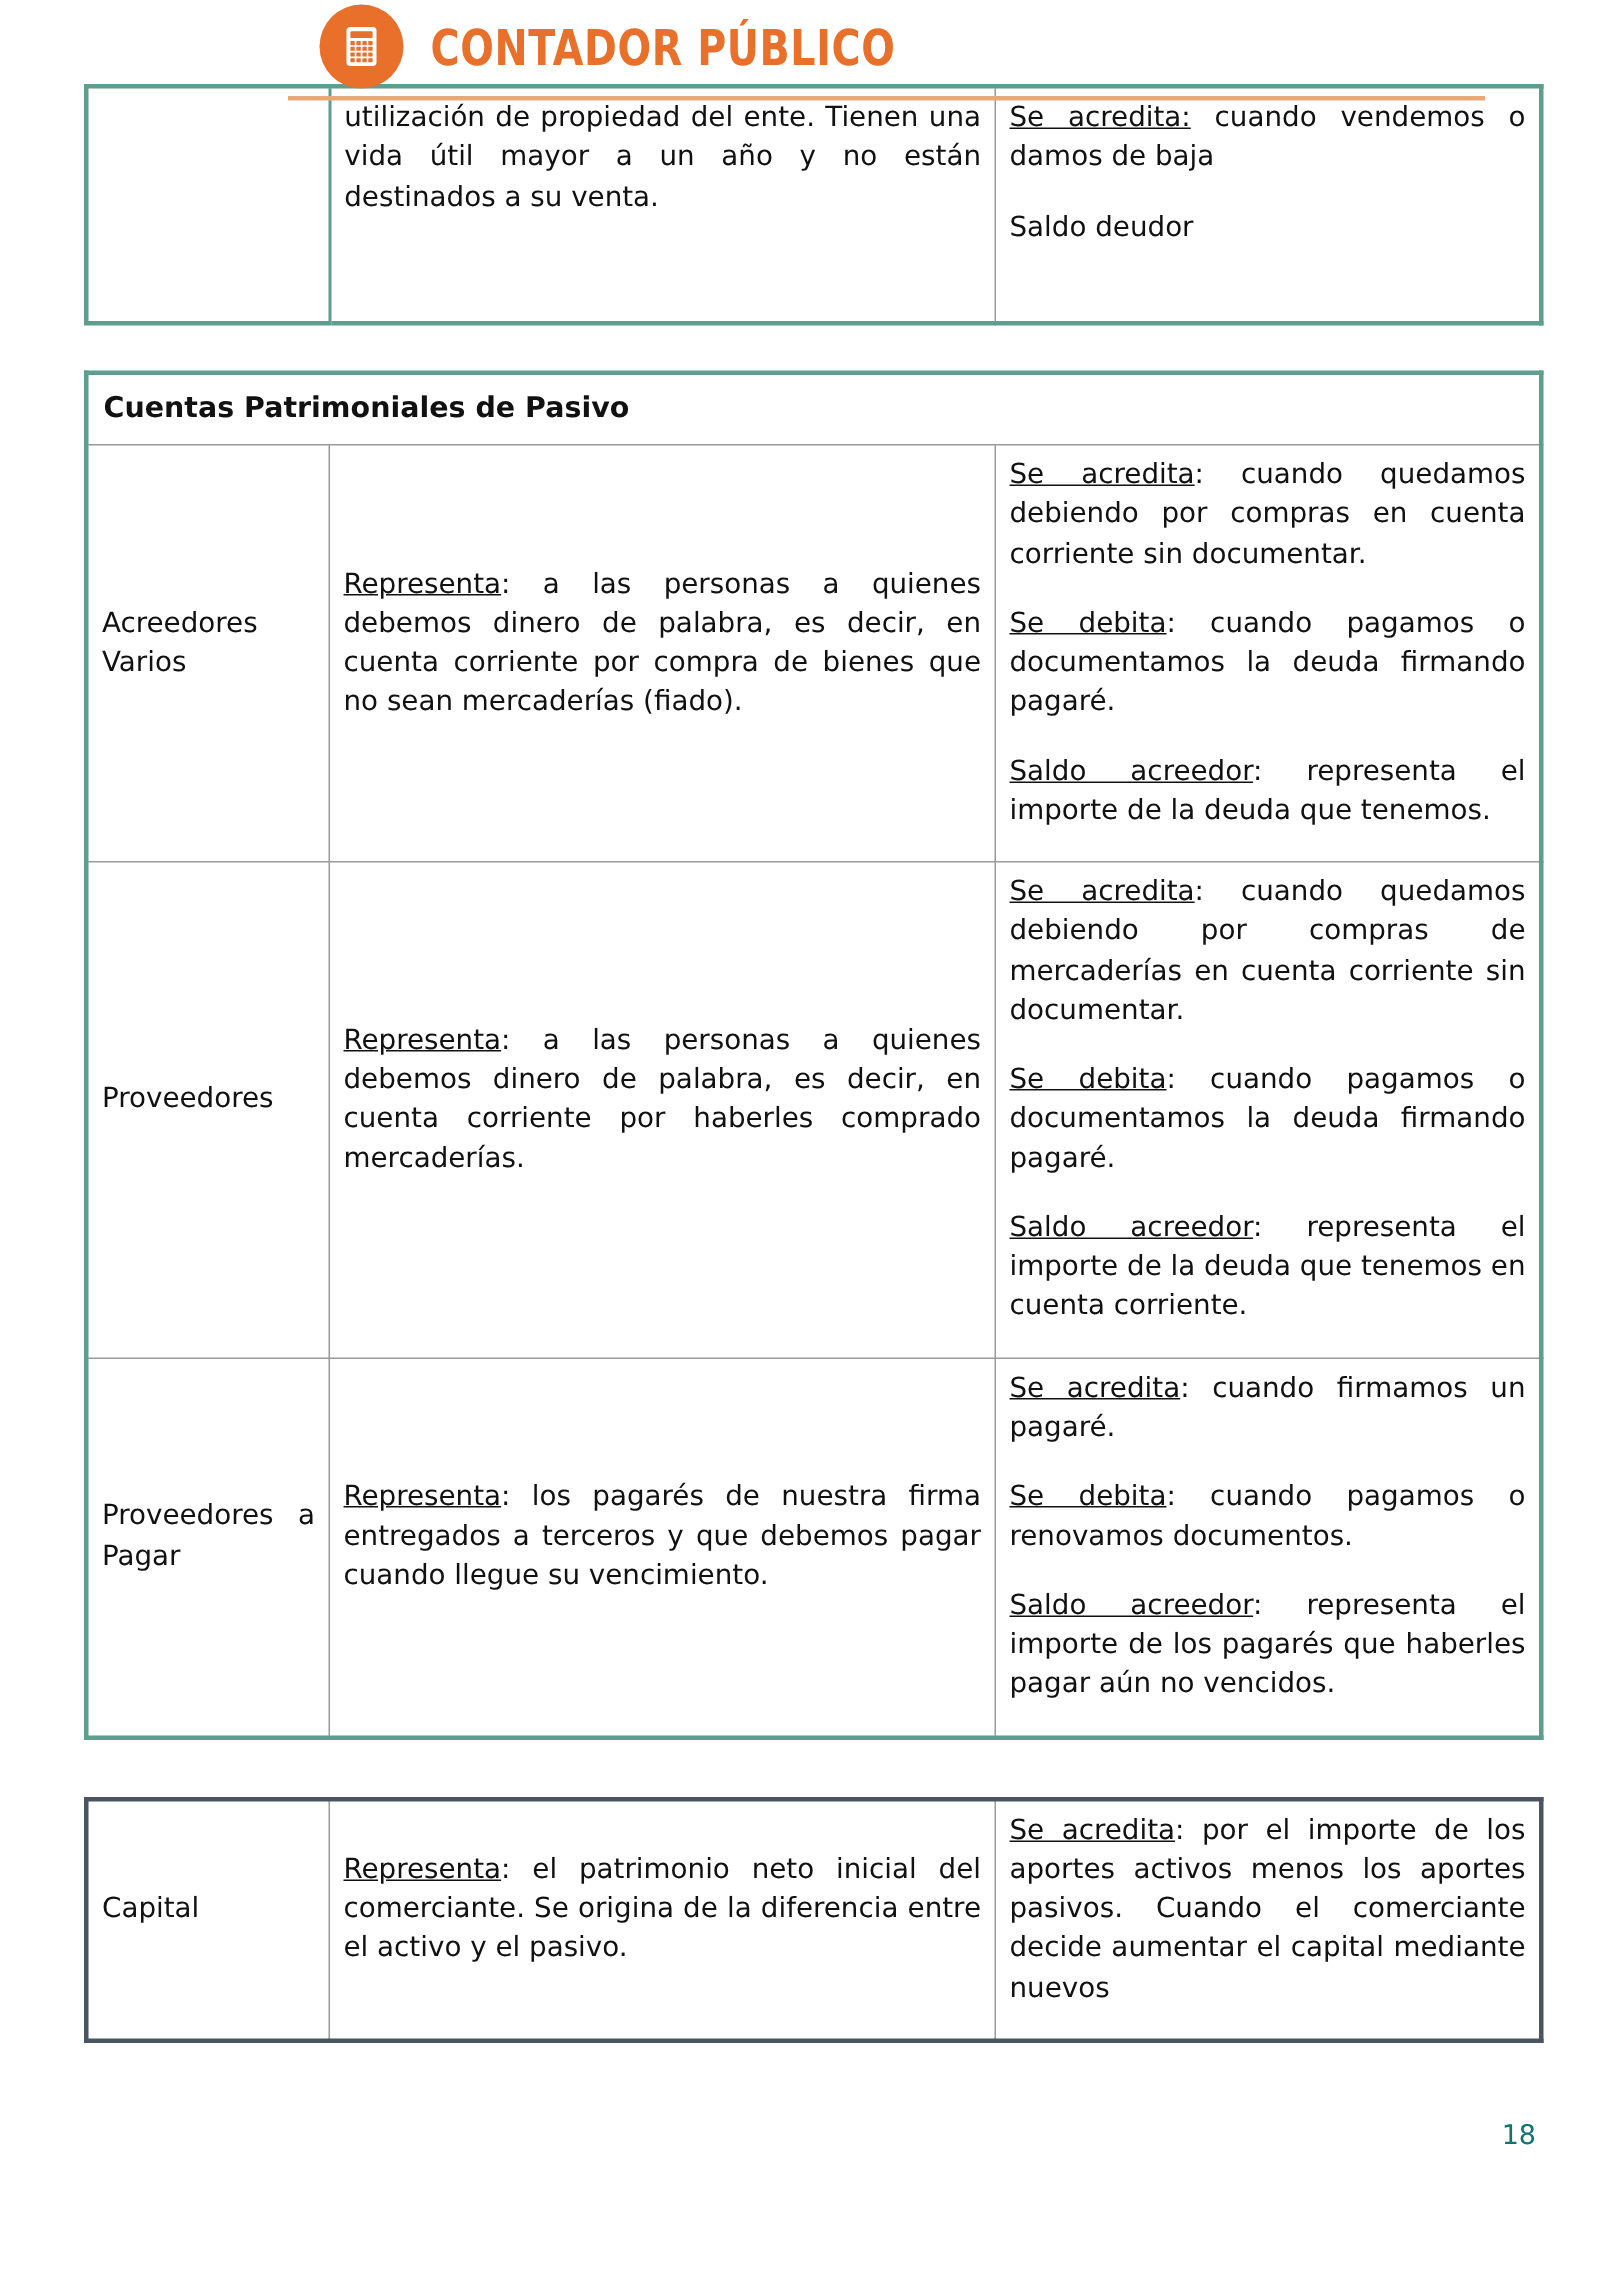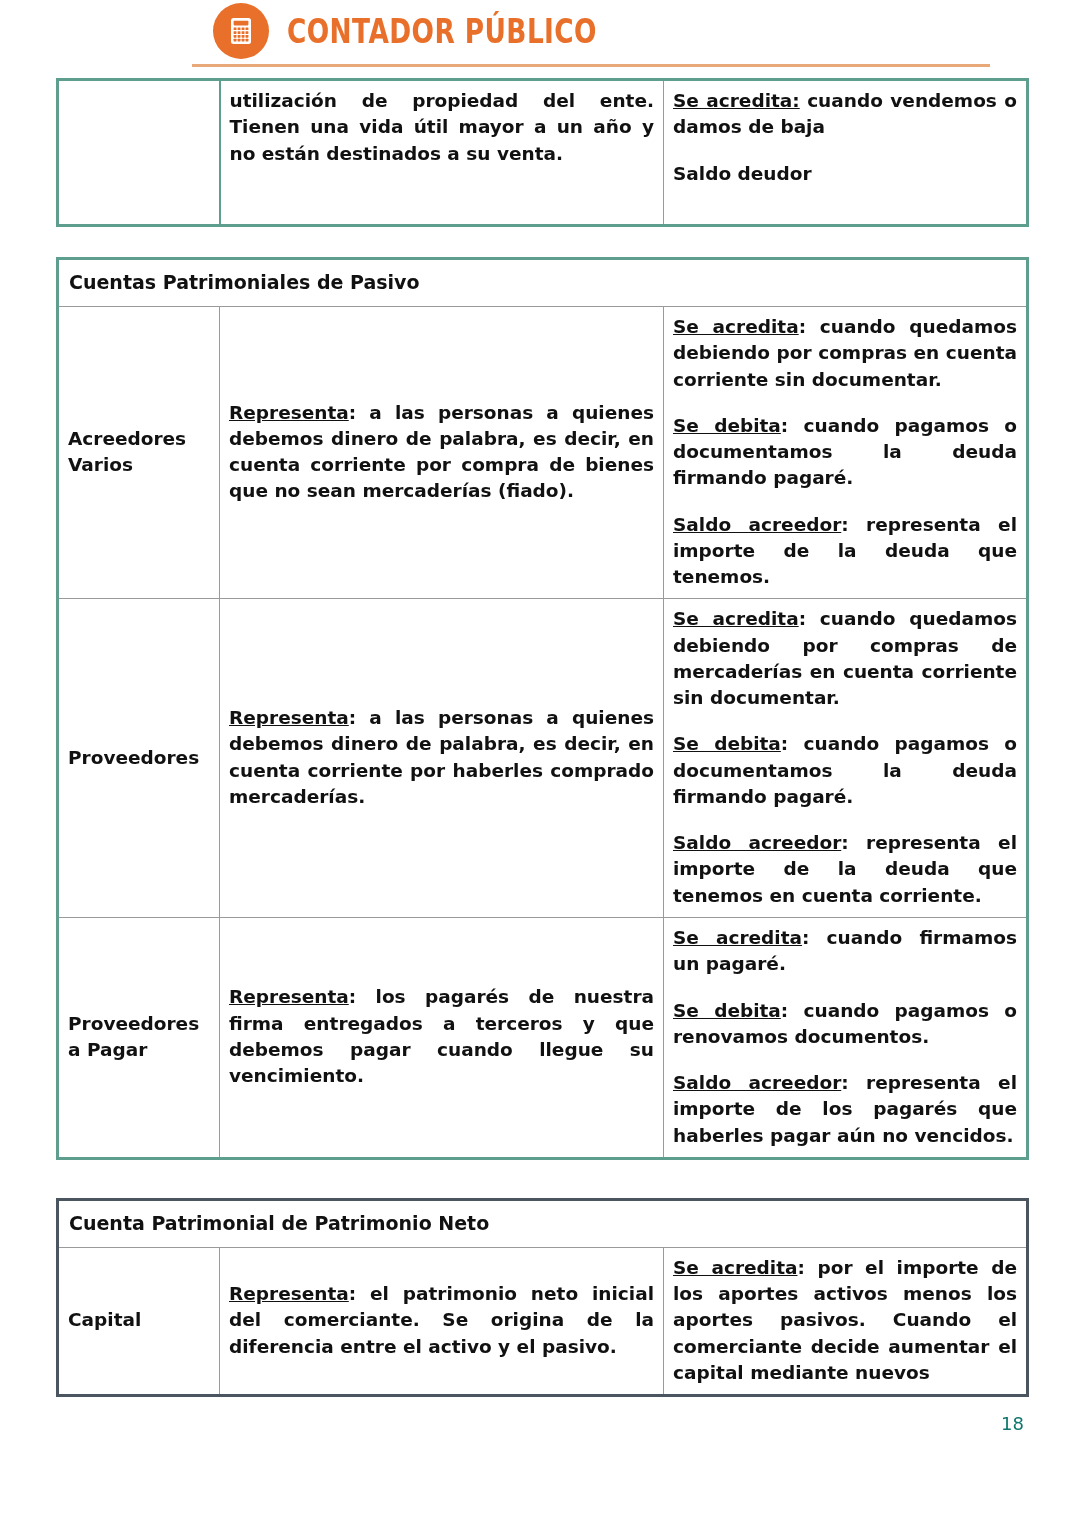--- a/index.html
+++ b/index.html
@@ -12,21 +12,21 @@
     height: 1526px;
     font-family: "DejaVu Sans", sans-serif;
     color: #111111;
     position: relative;
     overflow: hidden;
   }
 
   
   .page-header {
     position: relative;
-    height: 78px;
+    height: 56px;
   }
   .brand {
     position: absolute;
     left: 213px;
     top: 3px;
     display: flex;
     align-items: center;
     gap: 18px;
   }
   .brand-mark {
@@ -62,26 +62,26 @@
   .doc-table {
     border-collapse: collapse;
     table-layout: fixed;
     width: 970px;
     margin: 0 0 0 56px;
     background: #ffffff;
   }
   .doc-table td, .doc-table th {
     border: 1px solid #9a9a9a;
     vertical-align: middle;
-    padding: 7px 9px 8px 9px;
+    padding: 7px 9px 20px 9px;
     font-size: 18.5px;
     line-height: 1.42;
     text-align: justify;
     text-justify: inter-word;
-    font-weight: bold;
+    font-weight: normal;
   }
   .col-name  { width: 162px; }
   .col-desc  { width: 444px; }
   .col-rule  { width: 364px; }
 
   .cell-name {
     text-align: left;
   }
   .section-head td {
     font-weight: bold;
@@ -245,23 +245,20 @@
 
 <div class="spacer-2"></div>
 
 <table class="doc-table t-slate">
   <colgroup>
     <col class="col-name">
       <col class="col-desc">
       <col class="col-rule">
   </colgroup>
   <tbody>
-    <tr class="section-head">
-      <td colspan="3">Cuenta Patrimonial de Patrimonio Neto</td>
-    </tr>
     <tr>
       <td class="cell-name">Capital</td>
       <td>
         <p class="para"><span class="lbl">Representa</span><span>: el patrimonio neto inicial del comerciante. Se origina de la diferencia entre el activo y el pasivo.</span></p>
       </td>
       <td>
         <p class="para"><span class="lbl">Se acredita</span><span>: por el importe de los aportes activos menos los aportes pasivos. Cuando el comerciante decide aumentar el capital mediante nuevos</span></p>
       </td>
     </tr>
   </tbody>

